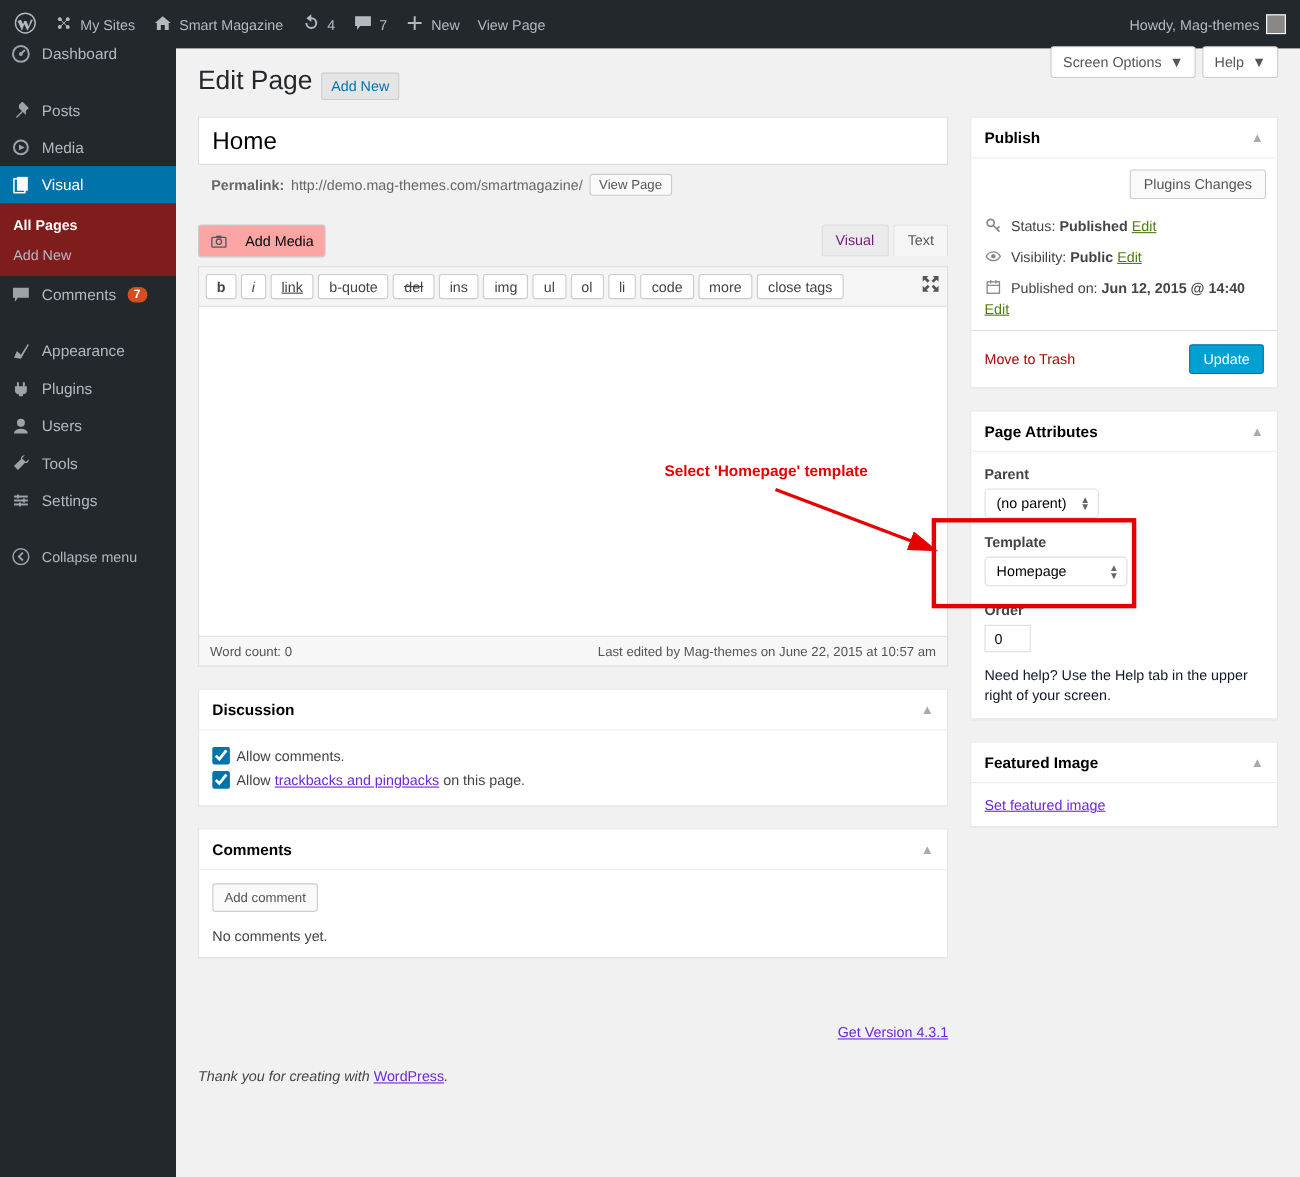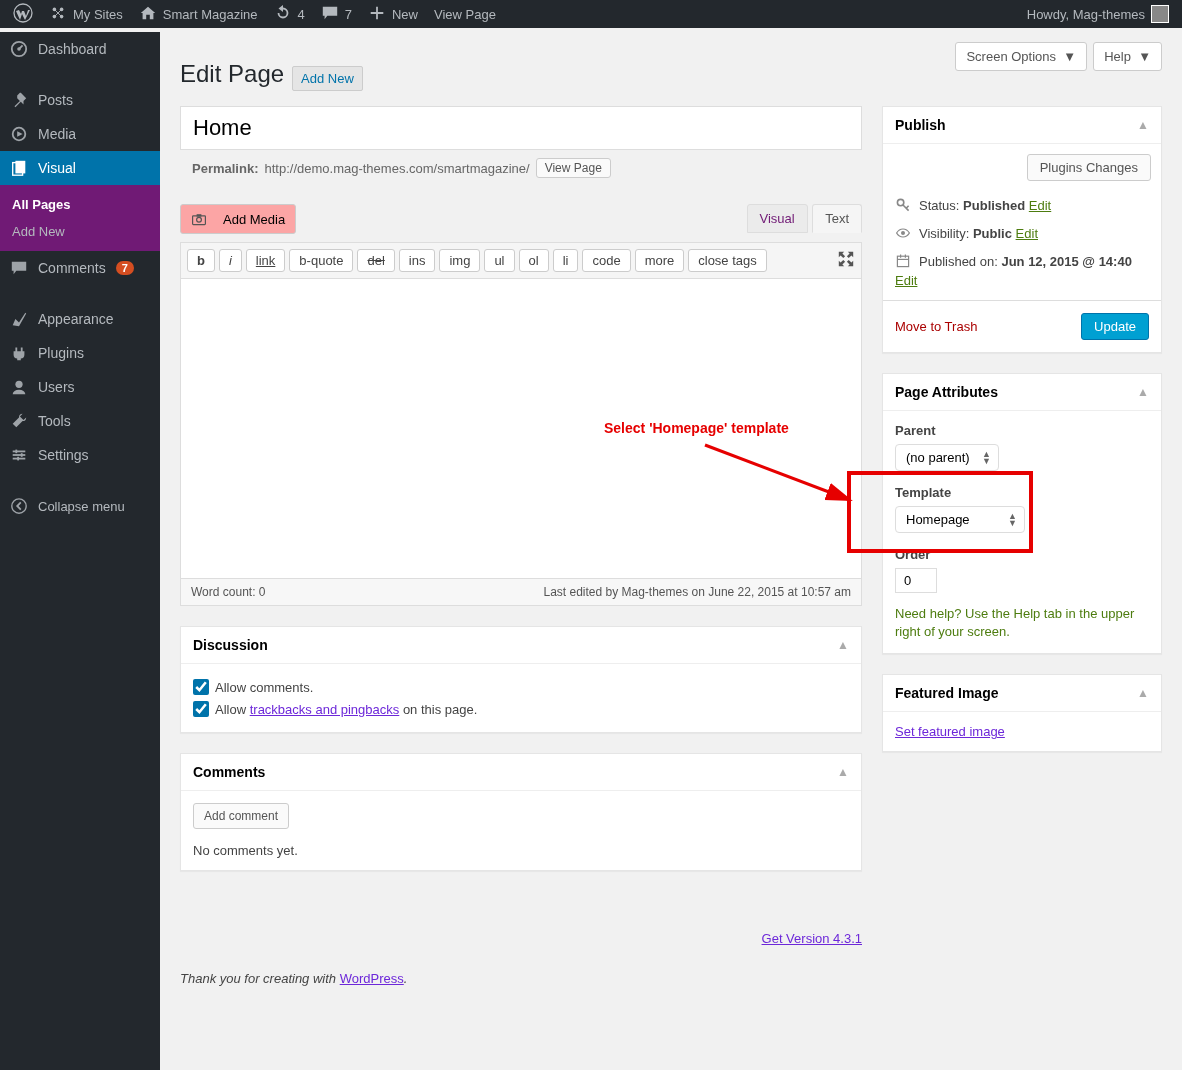--- a/index.html
+++ b/index.html
@@ -1,32 +1,32 @@
 <!DOCTYPE html>
 <html><head>
 <meta charset="utf-8">
 <style>
 * { box-sizing: border-box; margin: 0; padding: 0; font-family: -apple-system, "Helvetica Neue", Helvetica, Arial, sans-serif; }
 body { background: #f1f1f1; width: 1182px; height: 1070px; overflow: hidden; position: relative; }
 
 
-.adminbar { height: 28px; background: #23282d; color: #b4b9be; display: flex; align-items: center; font-size: 13px; justify-content: space-between; padding: 0 5px; }
+.adminbar { height: 44px; background: #23282d; color: #b4b9be; display: flex; align-items: center; font-size: 13px; justify-content: space-between; padding: 0 5px; }
 .adminbar .left, .adminbar .right { display: flex; align-items: center; height: 100%; }
 .ab-item { display: flex; align-items: center; padding: 0 8px; height: 100%; color: #b4b9be; gap: 6px; cursor: pointer; }
 .ab-icon svg { width: 18px; height: 18px; fill: #b4b9be; }
 .wp-logo svg { width: 20px; height: 20px; }
 
 
 .sidebar { position: absolute; top: 32px; left: 0; width: 160px; background: #23282d; height: calc(100% - 32px); color: #eee; font-size: 14px; }
 .menu-item { display: flex; align-items: center; gap: 10px; padding: 8px 10px; color: #b4b9be; cursor: pointer; }
 .menu-item svg { width: 18px; height: 18px; fill: #9ea3a8; }
 .menu-item.active { background: #0073aa; color: #fff; position: relative; }
 .menu-item.active svg { fill: #fff; }
 .menu-item.active::after { content: ""; position: absolute; right: -8px; top: 50%; transform: translateY(-50%); border: 8px solid transparent; border-right-color: #f1f1f1; }
-.submenu { background: #701a75; padding: 6px 0; }
+.submenu { background: #7f1d1d; padding: 6px 0; }
 .submenu-item { padding: 6px 12px; color: #b4b9be; font-size: 13px; cursor: pointer; }
 .submenu-item.current { color: #fff; font-weight: 600; }
 .badge { background: #d54e21; color: #fff; border-radius: 9px; font-size: 11px; padding: 1px 6px; font-weight: 600; }
 .menu-sep { height: 5px; margin: 6px 0; }
 .collapse-item { display: flex; align-items: center; gap: 10px; padding: 8px 10px; color: #b4b9be; cursor: pointer; font-size: 13px; }
 .collapse-item svg { width: 18px; height: 18px; fill: #9ea3a8; }
 
 
 .content { position: absolute; top: 32px; left: 160px; right: 0; bottom: 0; padding: 0 20px 20px 20px; }
 .content-header { display: flex; align-items: flex-start; margin-top: 10px; }
@@ -76,21 +76,21 @@
 .edit-link { color: #4d7c0f; text-decoration: underline; cursor: pointer; }
 .major-actions { border-top: 1px solid #ddd; padding: 12px; display: flex; justify-content: space-between; align-items: center; }
 .trash-link { color: #a00 !important; cursor: pointer; font-size: 13px; }
 
 .field-label { font-weight: 600; font-size: 13px; margin-top: 14px; margin-bottom: 6px; }
 .field-label:first-child { margin-top: 0; }
 .select-wrap { position: relative; display: inline-block; }
 .select-wrap select { border: 1px solid #ddd; border-radius: 4px; padding: 5px 28px 5px 10px; font-size: 13px; background: #fff; appearance: none; -webkit-appearance: none; }
 .select-arrows { position: absolute; right: 8px; top: 50%; transform: translateY(-50%); pointer-events: none; font-size: 9px; color: #666; line-height: 7px; }
 .order-input { width: 42px; padding: 4px 8px; border: 1px solid #ddd; font-size: 13px; }
-.help-text { font-size: 13px; color: #4d7c0f; margin-top: 12px; line-height: 1.4; }
+.help-text { font-size: 13px; color: #0f172a; margin-top: 12px; line-height: 1.4; }
 .highlight-box { border: 4px solid #e60000; position: absolute; pointer-events: none; }
 .annotation-text { color: #e60000; font-weight: 700; font-size: 14px; position: absolute; }
 .annotation-arrow { position: absolute; }
 
 .checkbox-row { display: flex; align-items: center; gap: 6px; padding: 3px 0; font-size: 13px; }
 .checkbox-row input { accent-color: #0073aa; width: 16px; height: 16px; }
 .link-text { color: #6d28d9; text-decoration: underline; cursor: pointer; }
 
 .footer-text { font-size: 13px; color: #444; margin-top: 40px; font-style: italic; }
 .footer-text .link { font-style: normal; }

